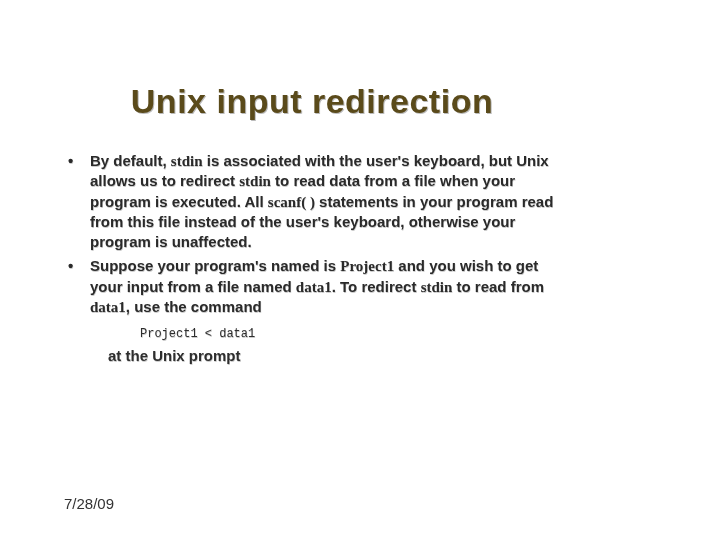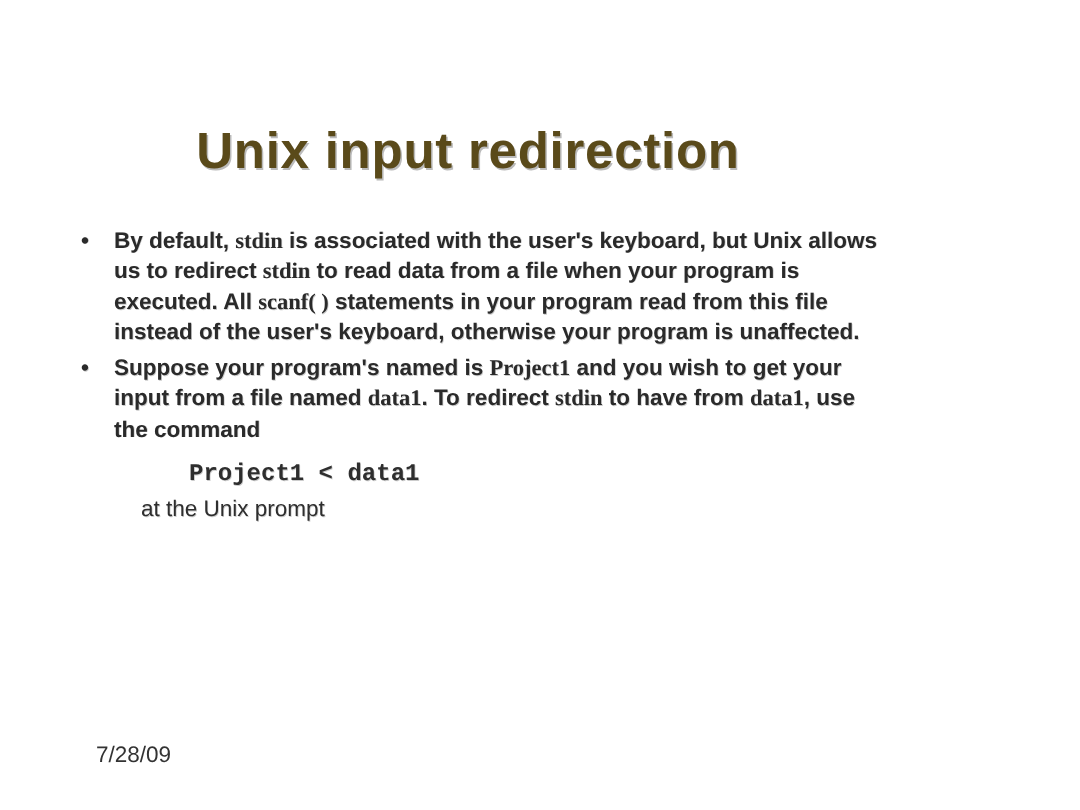--- a/index.html
+++ b/index.html
@@ -9,21 +9,21 @@
     height: 540px;
     background: #ffffff;
     font-family: Arial, Helvetica, sans-serif;
     color: #2e2e2e;
     overflow: hidden;
   }
   .slide {
     box-sizing: border-box;
     width: 624px;
     height: 540px;
-    padding: 0 16px;
+    padding: 0 30px;
     position: relative;
   }
   .title {
     text-align: center;
     font-weight: bold;
     font-size: 34px;
     color: #5a4a1a;
     padding-top: 82px;
     padding-bottom: 30px;
     text-shadow: 1px 1px 0 #bbb;
@@ -51,28 +51,28 @@
     top: 0;
     font-weight: bold;
     font-size: 15px;
   }
   .mono {
     font-family: Liberation Serif, serif;
     font-weight: bold;
   }
   .command-line {
     font-family: "Courier New", Courier, monospace;
-    font-weight: bold;
-    font-size: 16px;
+    font-weight: normal;
+    font-size: 12px;
     margin: 10px 0 4px 110px;
     text-shadow: 0.5px 0.5px 0 #ccc;
   }
   .trailer {
     font-size: 15px;
-    font-weight: normal;
+    font-weight: bold;
     margin-left: 78px;
     margin-top: 6px;
     text-shadow: 0.5px 0.5px 0 #ccc;
   }
   .footer-date {
     position: absolute;
     left: 64px;
     bottom: 28px;
     font-size: 15px;
     color: #333;
@@ -83,21 +83,21 @@
 
 <div class="slide">
 
   <div class="title">Unix input redirection</div>
 
   <ul class="bullets">
     <li>
       <span>By default, </span><span class="mono">stdin</span><span> is associated with the user's keyboard, but Unix allows us to redirect </span><span class="mono">stdin</span><span> to read data from a file when your program is executed.  All </span><span class="mono">scanf( )</span><span> statements in your program read from this file instead of the user's keyboard, otherwise your program is unaffected.</span>
     </li>
     <li>
-      <span>Suppose your program's named is </span><span class="mono">Project1</span><span> and you wish to get your input from a file named </span><span class="mono">data1</span><span>.  To redirect </span><span class="mono">stdin</span><span> to have from </span><span class="mono">data1</span><span>, use the command</span>
+      <span>Suppose your program's named is </span><span class="mono">Project1</span><span> and you wish to get your input from a file named </span><span class="mono">data1</span><span>.  To redirect </span><span class="mono">stdin</span><span> to read from </span><span class="mono">data1</span><span>, use the command</span>
     </li>
   </ul>
 
   <div class="command-line">Project1 &lt; data1</div>
   <div class="trailer">at the Unix prompt</div>
 
   <div class="footer-date">7/28/09</div>
 </div>
 
 </body></html>

